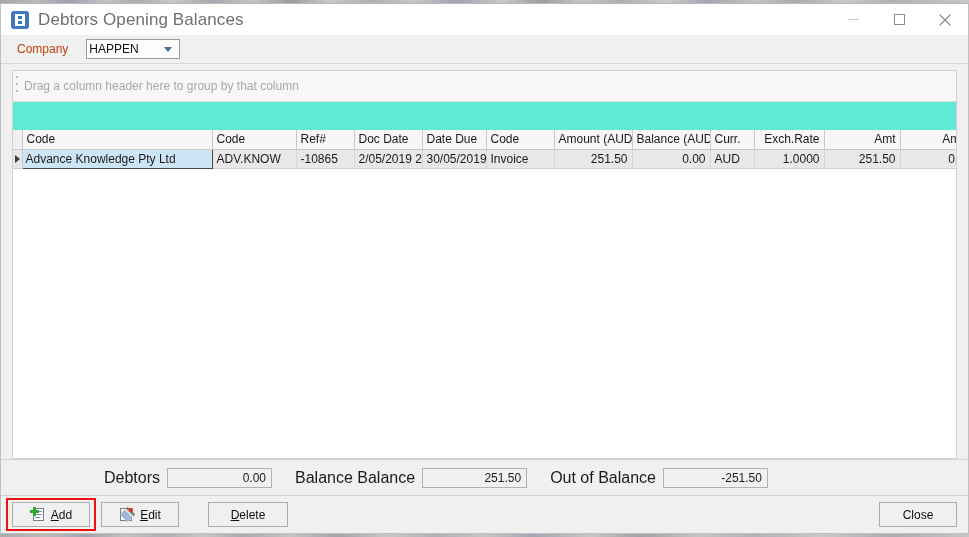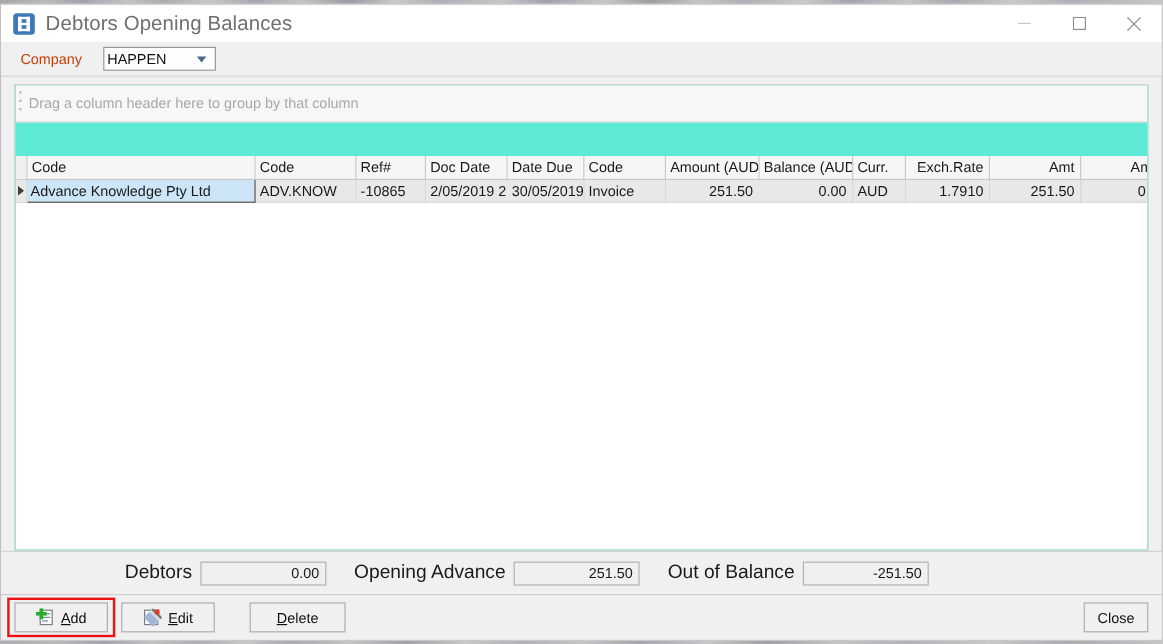--- a/index.html
+++ b/index.html
@@ -229,21 +229,21 @@
     font-size: 12px; color: #111;
     display: inline-flex; align-items: center; justify-content: center;
     gap: 6px;
     cursor: default;
     padding: 0 10px;
   }
   .btn u { text-decoration: underline; }
   #add-button { width: 78px; }
   #edit-button { width: 78px; margin-left: 11px; }
   #delete-button { width: 80px; margin-left: 29px; }
-  #close-button { width: 54px; position: absolute; right: 11px; justify-content: center; }
+  #close-button { width: 78px; position: absolute; right: 11px; justify-content: center; }
 
   .highlight-box {
     position: absolute;
     left: 5px; top: 2px;
     width: 90px; height: 33px;
     border: 2px solid #ee1111;
     pointer-events: none;
   }
 
   
@@ -367,37 +367,37 @@
               <td class="rowmark"></td>
               <td class="sel">Advance Knowledge Pty Ltd</td>
               <td class="">ADV.KNOW</td>
               <td class="">-10865</td>
               <td class="">2/05/2019 2</td>
               <td class="">30/05/2019</td>
               <td class="">Invoice</td>
               <td class="num">251.50</td>
               <td class="num">0.00</td>
               <td class="">AUD</td>
-              <td class="num">1.7910</td>
+              <td class="num">1.0000</td>
               <td class="num">251.50</td>
               <td class="num">0.00</td>
             </tr>
             <tr>
               <td colspan="13" style="background: rgb(255, 255, 255); border: none; height: 280px;"></td>
             </tr>
           </tbody>
       </table>
     </div>
   </div>
 
   <div class="totals-bar">
     <span class="total-label">Debtors</span>
     <div class="total-field">0.00</div>
 
-    <span class="total-label">Opening Advance</span>
+    <span class="total-label">Balance Balance</span>
     <div class="total-field">251.50</div>
 
     <span class="total-label">Out of Balance</span>
     <div class="total-field last">-251.50</div>
   </div>
 
   <div class="button-bar">
     <button class="btn" id="add-button">
       <span class="ico">
         <span class="ico-doc"></span>

